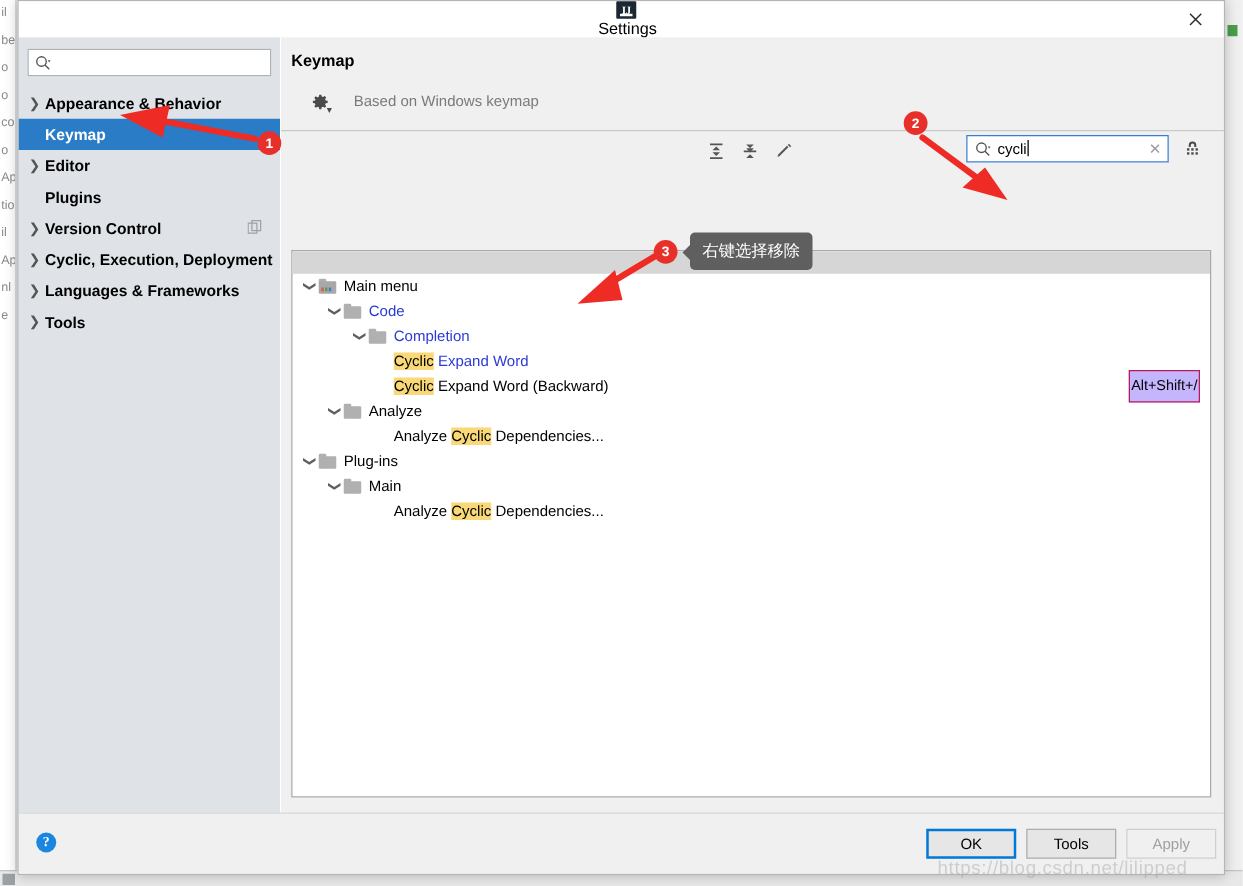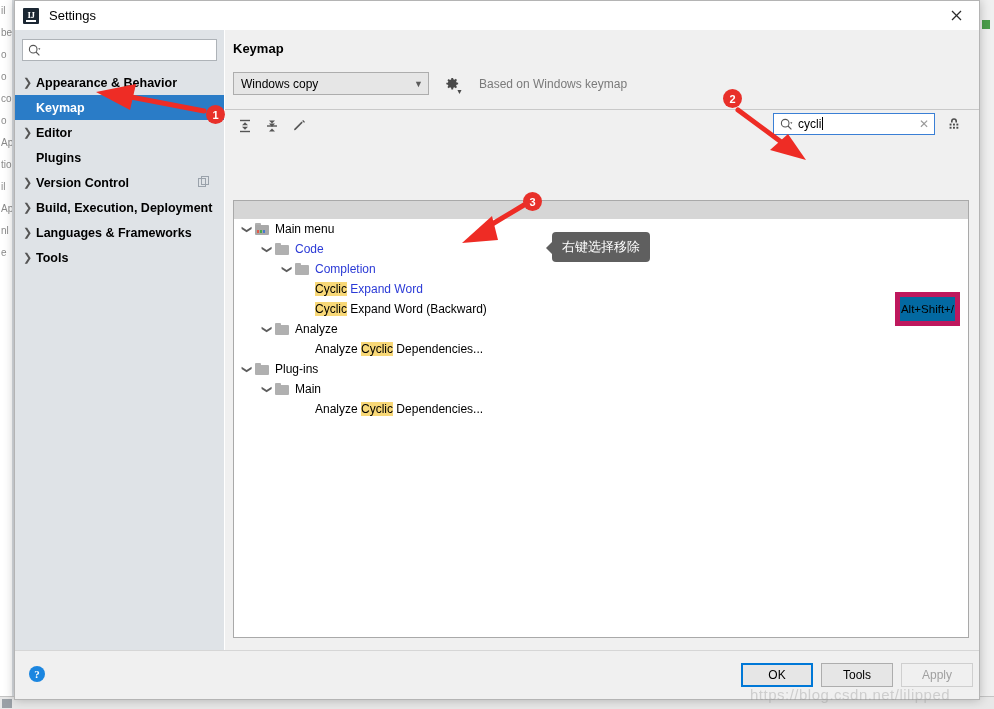--- a/index.html
+++ b/index.html
@@ -53,20 +53,21 @@
     border:1px solid #b4b4b4;
     box-shadow:0 0 10px rgba(0,0,0,.25);
     box-sizing:border-box;
   }
 
   
   .titlebar{
     height:29px;background:#ffffff;
     display:flex;align-items:center;
     position:relative;
+    flex-direction:column;
   }
   .ij-logo{
     width:16px;height:16px;margin-left:8px;
     background:#1b2733;
     display:flex;align-items:center;justify-content:center;
     border-radius:1px;
     position:relative;
   }
   .ij-logo .ij-txt{
     color:#fff;font-size:9px;font-weight:bold;
@@ -158,20 +159,21 @@
     margin-left:18px;font-size:12px;color:#7a7a7a;
   }
   .link-row{margin-top:11px;font-size:12px;}
   .link-row a{color:#1a6fc4;text-decoration:none;cursor:pointer;}
   .divider{
     height:1px;background:#c9c9c9;margin:14px -10px 0 -8px;
   }
   .toolbar{
     height:32px;display:flex;align-items:center;
     position:relative;
+    justify-content:center;
   }
   .tb-ico{
     width:24px;height:24px;display:flex;align-items:center;justify-content:center;
     margin-right:3px;
   }
   .filter-box{
     position:absolute;right:34px;top:3px;
     width:162px;height:22px;background:#fff;
     border:1px solid #3a7fd5;box-sizing:border-box;
     display:flex;align-items:center;
@@ -223,23 +225,23 @@
     background:#b0b0b0;border-radius:1px 1px 0 0;
   }
   .folder-ic.menu .fbody{background:#a8a8a8;}
   .folder-ic.menu .dots{
     position:absolute;left:2px;top:7px;display:flex;gap:1px;
   }
   .folder-ic.menu .dots i{display:block;width:2px;height:3px;}
   .tnode .tlabel.blue{color:#2b3ad6;}
   .hl{background:#f8d877;color:#000;padding:0 0px;}
   .tnode .shortcut{
-    position:absolute;right:8px;background:#0369a1;
+    position:absolute;right:8px;background:#c4b5fd;
     font-size:11.5px;color:#000;padding:6px 1px;
-    border:5px solid #be185d;
+    border:1px solid #be185d;
   }
 
   
   .footer{
     position:absolute;left:0;right:0;bottom:0;height:48px;
     background:#f0f0f0;border-top:1px solid #d6d6d6;
   }
   .help-btn{
     position:absolute;left:14px;top:15px;width:16px;height:16px;
     border-radius:50%;background:#1b86e0;
@@ -265,21 +267,20 @@
     display:flex;align-items:center;justify-content:center;
     z-index:60;font-family:"Liberation Sans",sans-serif;
   }
   .anno-arrow{position:absolute;z-index:59;pointer-events:none;}
   .tooltip-cn{
     position:absolute;left:552px;top:186px;z-index:61;
     background:#5f5f5f;color:#fff;font-size:13px;
     padding:6px 10px;border-radius:4px;
     font-family:"DejaVu Sans", sans-serif;
     white-space:nowrap;
-    margin-top:46px;
   }
   .tooltip-cn:before{
     content:"";position:absolute;left:-6px;top:10px;
     border-top:6px solid transparent;border-bottom:6px solid transparent;
     border-right:6px solid #5f5f5f;
   }
   .watermark{
     position:absolute;left:750px;top:686px;z-index:62;
     font-size:15px;color:rgba(150,150,150,.38);
     letter-spacing:.5px;white-space:nowrap;
@@ -360,41 +361,37 @@
           <div class="side-item">
             <span class="chev">❯</span>
             <span class="lbl">Version Control</span>
             <span class="copy-ic"><svg width="12" height="12" viewBox="0 0 12 12">
                 <rect x="0.5" y="2.5" width="7" height="8" fill="none" stroke="#9aa2ab" stroke-width="1"></rect>
                 <rect x="3.5" y="0.5" width="7" height="8" fill="none" stroke="#9aa2ab" stroke-width="1"></rect>
               </svg></span>
           </div>
           <div class="side-item">
             <span class="chev">❯</span>
-            <span class="lbl">Build, Execution, Deployment</span>
+            <span class="lbl">Cyclic, Execution, Deployment</span>
           </div>
           <div class="side-item">
             <span class="chev">❯</span>
             <span class="lbl">Languages &amp; Frameworks</span>
           </div>
           <div class="side-item">
             <span class="chev">❯</span>
             <span class="lbl">Tools</span>
           </div>
         </div>
     </div>
 
     <div class="rightpane">
       <div class="pane-title">Keymap</div>
 
       <div class="keymap-row">
-        <div class="km-select">
-          <span>Windows copy</span>
-          <span class="caret">▼</span>
-        </div>
         <div class="gear-btn">
           <svg width="15" height="15" viewBox="0 0 16 16">
             <path fill="#4a4a4a" d="M8 5.2a2.8 2.8 0 100 5.6 2.8 2.8 0 000-5.6zm0 4.3a1.5 1.5 0 110-3 1.5 1.5 0 010 3z"></path>
             <path fill="#4a4a4a" d="M14 8.9v-1.8l-1.7-.3a4.6 4.6 0 00-.5-1.2l1-1.4-1.3-1.3-1.4 1a4.6 4.6 0 00-1.2-.5L8.6 2H6.8l-.3 1.7a4.6 4.6 0 00-1.2.5l-1.4-1-1.3 1.3 1 1.4c-.2.4-.4.8-.5 1.2L1.4 7.1v1.8l1.7.3c.1.4.3.8.5 1.2l-1 1.4 1.3 1.3 1.4-1c.4.2.8.4 1.2.5l.3 1.7h1.8l.3-1.7c.4-.1.8-.3 1.2-.5l1.4 1 1.3-1.3-1-1.4c.2-.4.4-.8.5-1.2L14 8.9z"></path>
           </svg>
           <span style="position:absolute;right:-2px;bottom:-2px;font-size:7px;color:#4a4a4a;">▼</span>
         </div>
         <div class="based-txt">Based on Windows keymap</div>
       </div>
 

